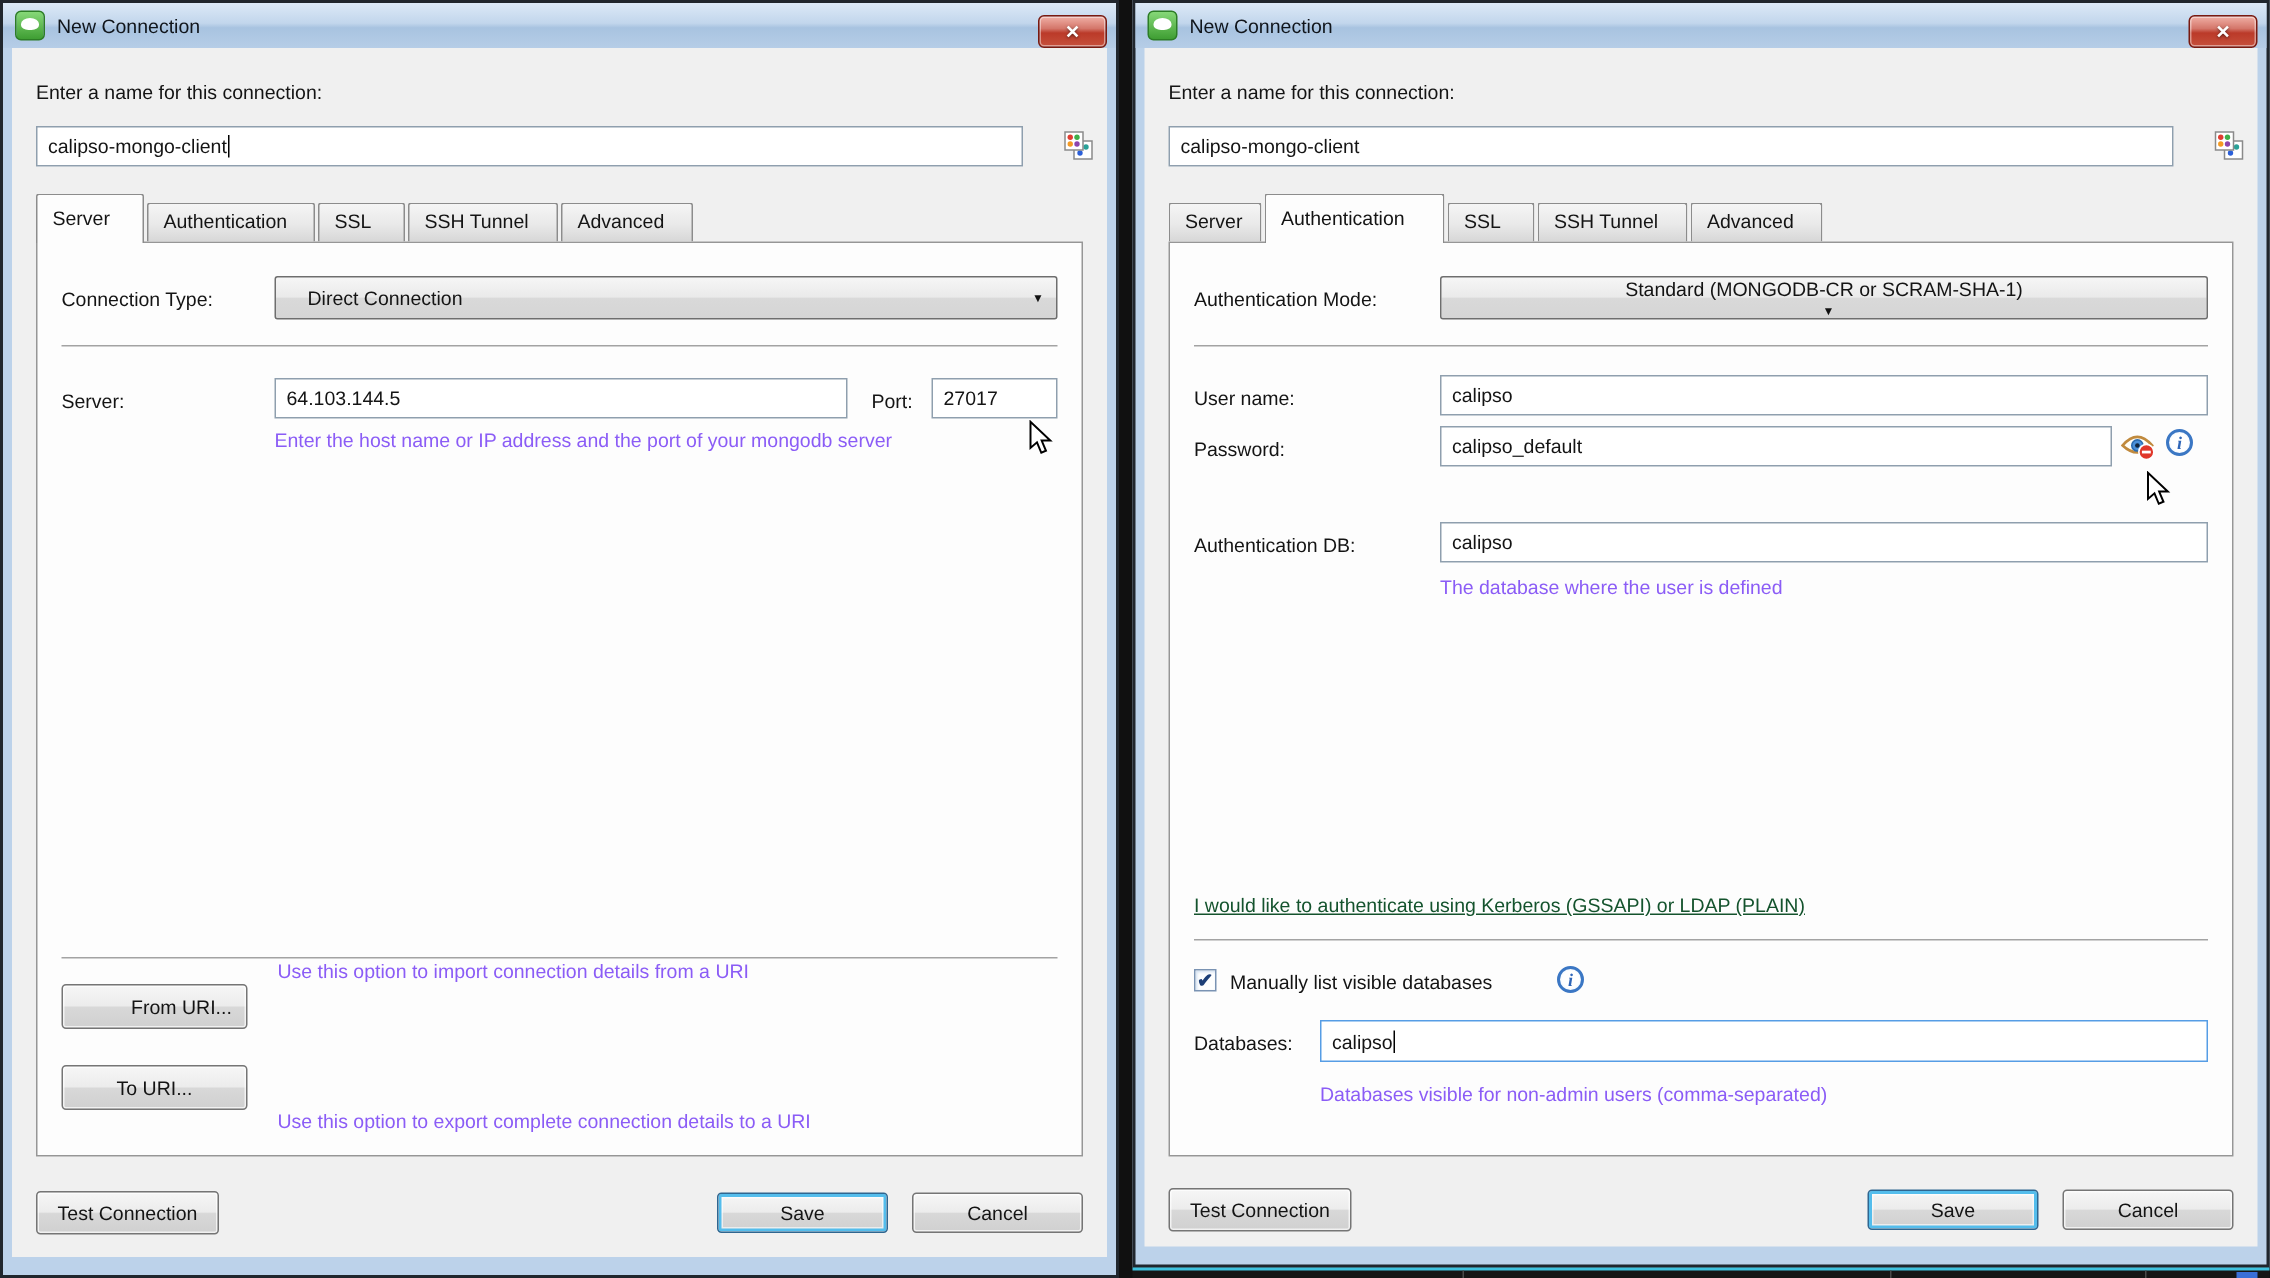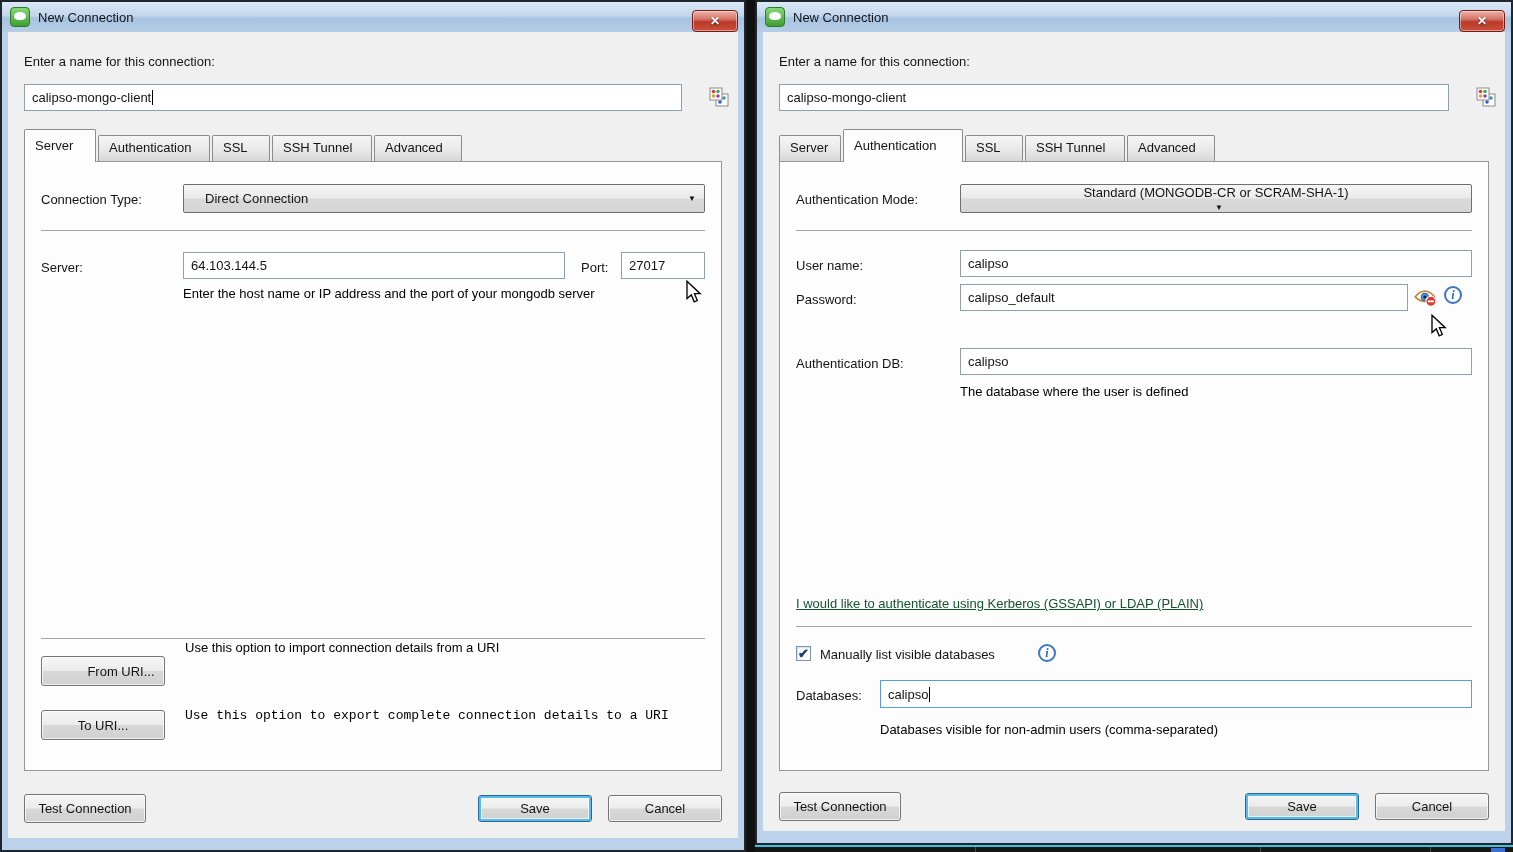--- a/index.html
+++ b/index.html
@@ -42,21 +42,21 @@
            background:linear-gradient(#f6f6f6, #eaeaea 48%, #d9d9d9 52%, #d5d5d5);
            display:flex; align-items:center; padding:0 8px; }
   .combo .combo-text { flex:1; white-space:nowrap; overflow:hidden; }
   .combo .arrow { font-size:8px; color:#111; margin-left:6px; }
 
   .btn { position:absolute; border:1px solid #757575; border-radius:3px; text-align:center;
          background:linear-gradient(#f6f6f6, #ececec 48%, #d8d8d8 52%, #d0d0d0);
          box-shadow:inset 0 0 0 1px rgba(255,255,255,.7); display:flex; align-items:center; justify-content:center; }
   .btn.default { border:1px solid #2f6690; box-shadow:inset 0 0 0 2px #54bdec, inset 0 0 0 3px rgba(255,255,255,.6); }
 
-  .help { position:absolute; white-space:nowrap; color:#000000; }
+  .help { position:absolute; white-space:nowrap; color:#8b5cf6; }
 
   a.kerberos { position:absolute; color:#14532d; text-decoration:underline; white-space:nowrap; }
 
   .checkbox { position:absolute; width:15px; height:15px; border:1px solid #7a93b3; background:#fdfefe;
               box-shadow:inset 1px 1px 2px #cfdef0; font-size:13px; line-height:13px; text-align:center;
               color:#1d3f77; font-weight:bold; }
   .info-icon { position:absolute; width:18px; height:18px; border-radius:50%; border:2px solid #3b77c4;
                color:#2f66b8; background:radial-gradient(#ffffff 55%, #dcebfc);
                font-family:"Liberation Serif", serif; font-style:italic; font-weight:bold; font-size:12px;
                text-align:center; line-height:14px; }
@@ -124,21 +124,21 @@
       <svg class="cursor" style="left:658px; top:118px; width:20px; height:24px;" viewBox="0 0 14 20">
         <path d="M2,1 L2,15.5 L5.6,12.4 L8,18.2 L10.6,17.1 L8.2,11.4 L13,11.4 Z" fill="#fff" stroke="#000" stroke-width="1.1"></path>
       </svg>
 
       <div class="sep" style="top:476px;"></div>
 
       <div class="btn" style="left:16px; top:494px; width:124px; height:30px;padding-left:36px;">From URI...</div>
       <div class="help" style="left:160px; top:478px;">Use this option to import connection details from a URI</div>
 
       <div class="btn" style="left:16px; top:548px; width:124px; height:30px;">To URI...</div>
-      <div class="help" style="left:160px; top:546px;font-family:Liberation Mono, monospace;">Use this option to export complete connection details to a URI</div>
+      <div class="help" style="left:160px; top:578px;">Use this option to export complete connection details to a URI</div>
     </div>
 
     <div class="btn" style="left:16px; top:762px; width:122px; height:29px;">Test Connection</div>
     <div class="btn default" style="right:146px; top:763px; width:114px; height:27px;">Save</div>
     <div class="btn" style="right:16px; top:763px; width:114px; height:27px;">Cancel</div>
   </div>
 </div>
 
 <div class="dialog" style="left:755px; width:758px; height:845px;">
   <div class="titlebar">

